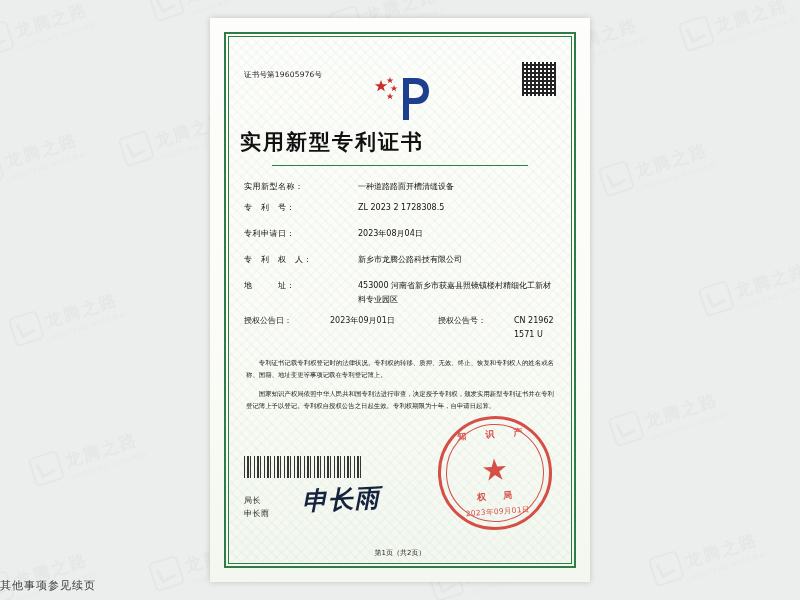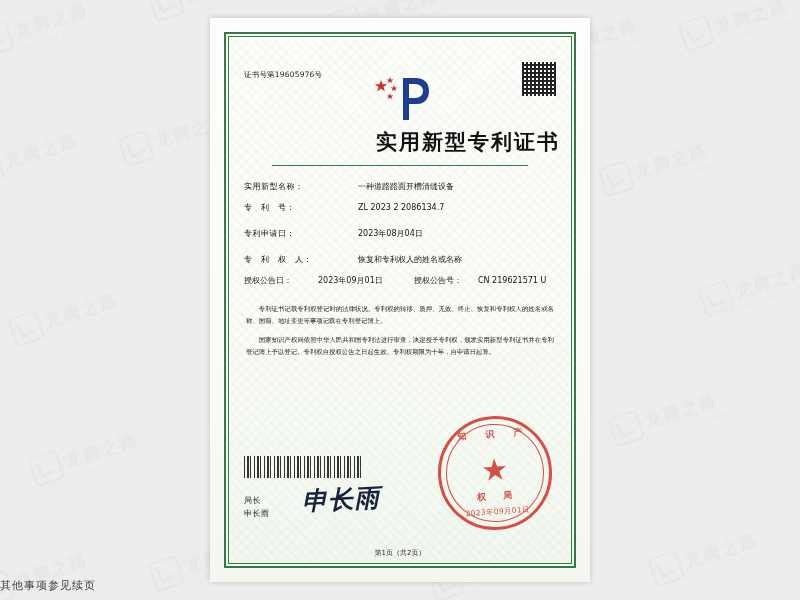--- a/index.html
+++ b/index.html
@@ -137,21 +137,21 @@
   
   .emblem {
     text-align: center;
     margin-top: -6px;
     height: 52px;
     position: relative;
   }
   .emblem svg { display: inline-block; }
 
   .doc-title {
-    text-align: right;
+    text-align: left;
     font-family: "DejaVu Sans", sans-serif;
     font-size: 21px;
     font-weight: bold;
     letter-spacing: 2px;
     color: #111;
     margin-top: 2px;
   }
   .title-rule {
     width: 256px;
     height: 1px;
@@ -384,35 +384,42 @@
     <div class="fields">
 
       <div class="row">
         <div class="lbl">实用新型名称：</div>
         <div class="val">一种道路路面开槽清缝设备</div>
       </div>
 
 
       <div class="row">
         <div class="lbl">专　利　号：</div>
-        <div class="val">ZL 2023 2 2086134.7</div>
+        <div class="val">ZL 2023 2 1728308.5</div>
       </div>
 
       <div class="row" style="margin-top:12px;">
         <div class="lbl">专利申请日：</div>
         <div class="val">2023年08月04日</div>
       </div>
 
       <div class="row" style="margin-top:12px;">
         <div class="lbl">专　利　权　人：</div>
-        <div class="val">恢复和专利权人的姓名或名称</div>
-      </div>
-
-
-      <div class="row-inline" style="margin-top:4px;">
+        <div class="val">新乡市龙腾公路科技有限公司</div>
+      </div>
+
+      <div class="row" style="margin-top:12px;">
+        <div class="lbl">地　　　址：</div>
+        <div class="val">
+          <span>453000 河南省新乡市获嘉县照镜镇楼村精细化工新材</span>
+          <span class="cont">料专业园区</span>
+        </div>
+      </div>
+
+      <div class="row-inline" style="margin-top:4px;gap:12px;">
         <div class="half-lbl">授权公告日：</div>
         <div class="half-val">2023年09月01日</div>
         <div class="half-lbl2">授权公告号：</div>
         <div class="val">CN 219621571 U</div>
       </div>
 
     </div>
 
     <div class="legal">
       <p>专利证书记载专利权登记时的法律状况。专利权的转移、质押、无效、终止、恢复和专利权人的姓名或名称、国籍、地址变更等事项记载在专利登记簿上。</p>

